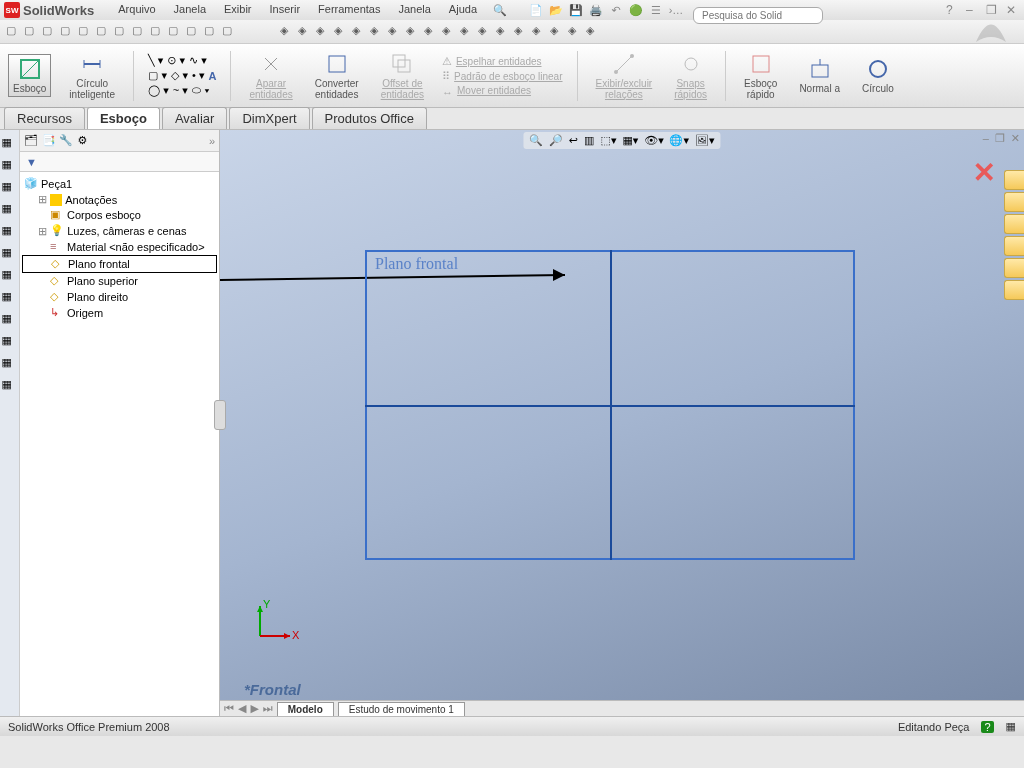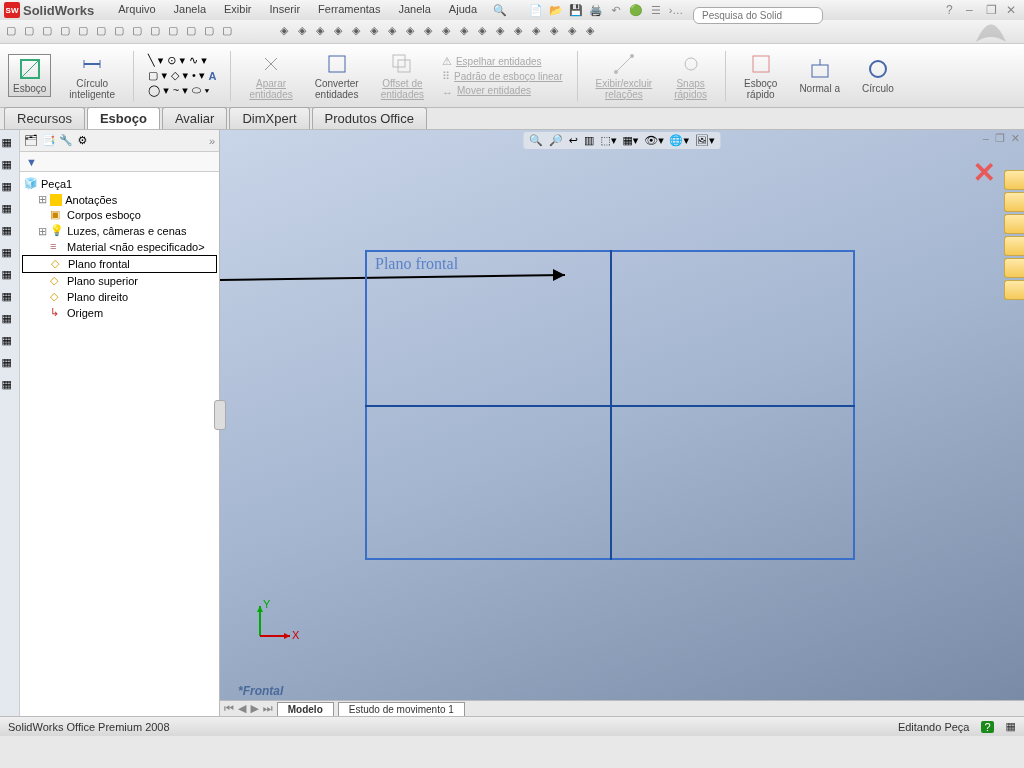--- a/index.html
+++ b/index.html
@@ -41,21 +41,21 @@
 .viewport { flex: 1; position: relative; background: linear-gradient(160deg, #c9d5e8 0%, #a4b5d0 50%, #7889a5 100%); }
 .vp-toolbar { position: absolute; top: 2px; left: 50%; transform: translateX(-50%); display: flex; gap: 6px; background: rgba(240,240,240,0.6); padding: 2px 6px; border-radius: 3px; }
 .vp-win-ctrl { position: absolute; top: 2px; right: 4px; display: flex; gap: 6px; }
 .right-tabs { position: absolute; right: 0; top: 40px; display: flex; flex-direction: column; gap: 2px; }
 .rt-tab { width: 20px; height: 20px; background: linear-gradient(#ffe9a8,#f5c95a); border: 1px solid #c9a847; border-right: none; border-radius: 3px 0 0 3px; }
 .plane-label { position: absolute; top: 125px; left: 155px; color: #5a82c8; font-size: 16px; font-family: "Comic Sans MS", cursive; }
 .plane-rect { position: absolute; top: 120px; left: 145px; width: 490px; height: 310px; border: 2px solid #3a6fc9; }
 .axis-v { position: absolute; top: 120px; left: 390px; width: 2px; height: 310px; background: #1a4a9a; }
 .axis-h { position: absolute; top: 275px; left: 145px; width: 490px; height: 2px; background: #1a4a9a; }
 .triad { position: absolute; bottom: 70px; left: 30px; }
-.vp-status { position: absolute; bottom: 18px; left: 18px; color: #4a6a9a; font-style: italic; font-weight: bold; font-size: 12px; }
+.vp-status { position: absolute; bottom: 18px; left: 24px; color: #4a6a9a; font-style: italic; font-weight: bold; font-size: 15px; }
 .arrow-svg { position: absolute; top: 130px; left: -5px; }
 .close-x { position: absolute; top: 26px; right: 28px; color: #e85a5a; font-size: 28px; font-weight: bold; }
 .bottom-tabs { position: absolute; bottom: 0; left: 0; right: 0; height: 16px; background: #e8e8e8; border-top: 1px solid #bbb; display: flex; align-items: center; padding-left: 4px; gap: 4px; }
 .btab { padding: 1px 10px; font-size: 10px; color: #333; background:#fff; border:1px solid #999; border-bottom:none; }
 .statusbar { height: 20px; background: linear-gradient(#f0f0f0,#d8d8d8); border-top: 1px solid #bbb; display: flex; align-items: center; padding: 0 8px; font-size: 11px; color: #333; }
 .status-right { margin-left: auto; display:flex; gap:12px; align-items:center; }
 .ds-logo { position:absolute; right:8px; top:2px; width:50px; height:50px; opacity:0.4; }
 .small-tool-row { display:flex; gap:2px; align-items:center; }
 .tb-ic { width:16px; height:16px; opacity:0.6; }
 .splitter { position:absolute; left:-6px; top:270px; width:12px; height:30px; background:#ddd; border:1px solid #aaa; border-radius:3px; }

